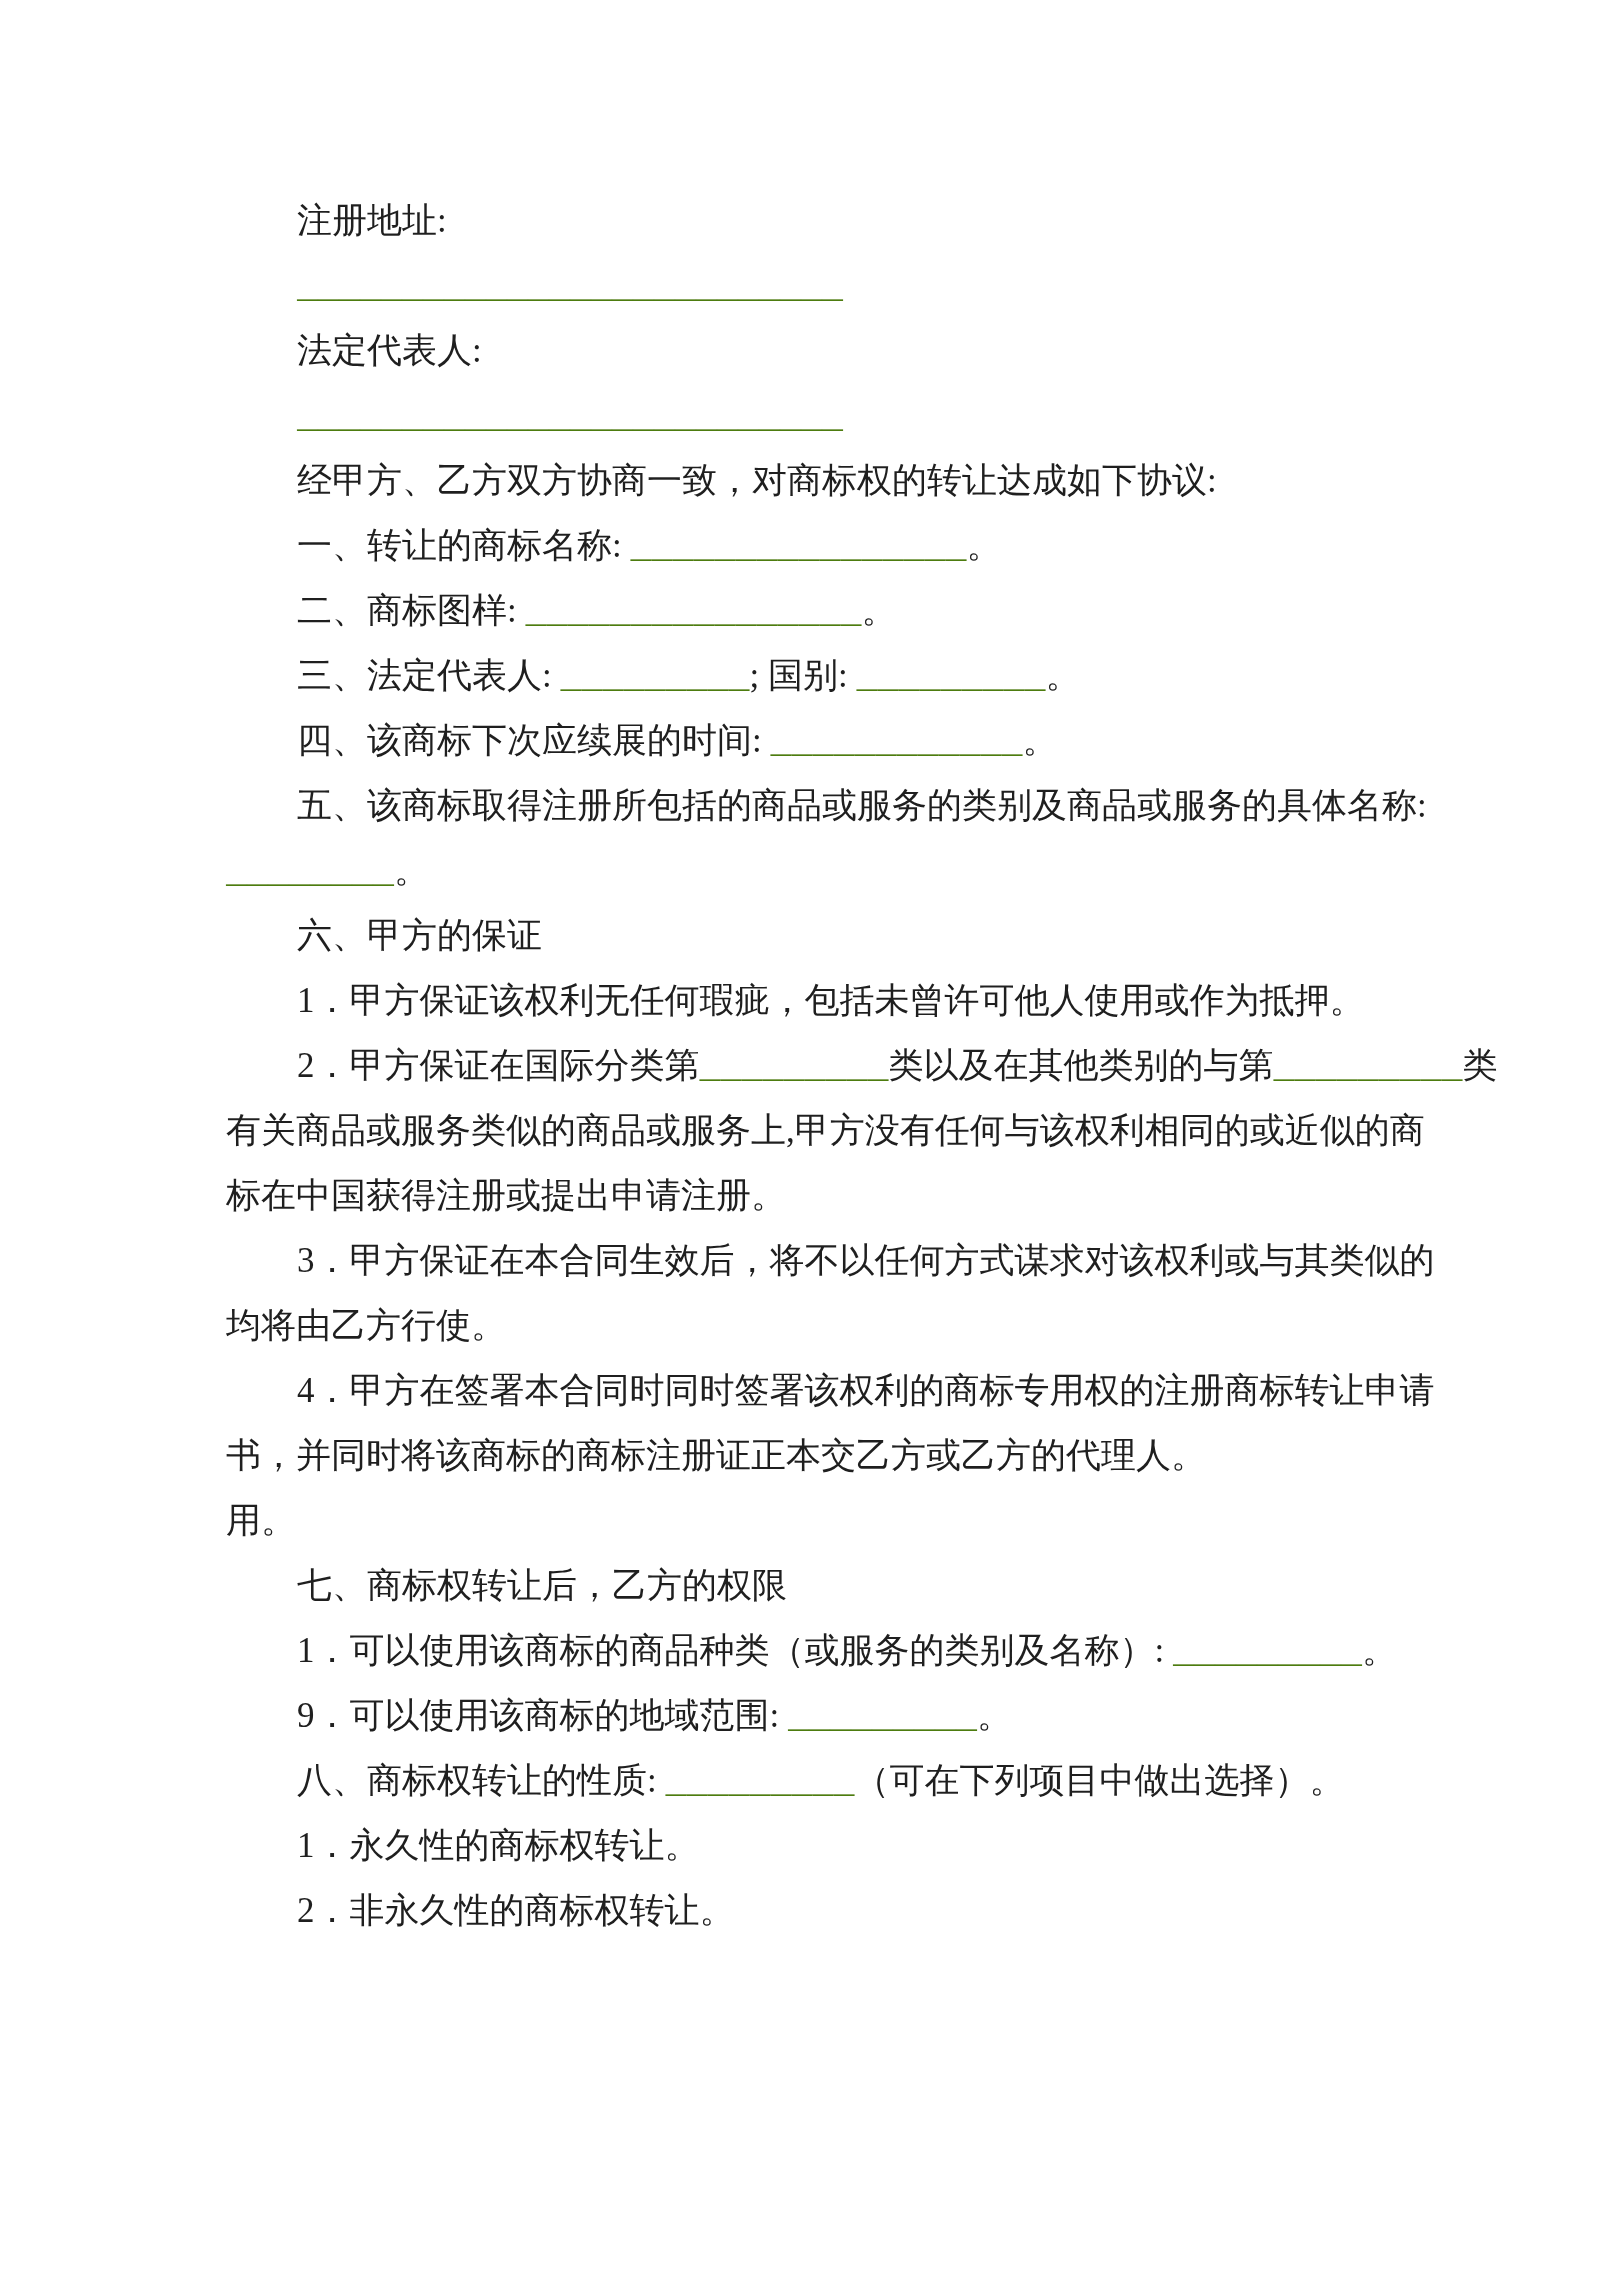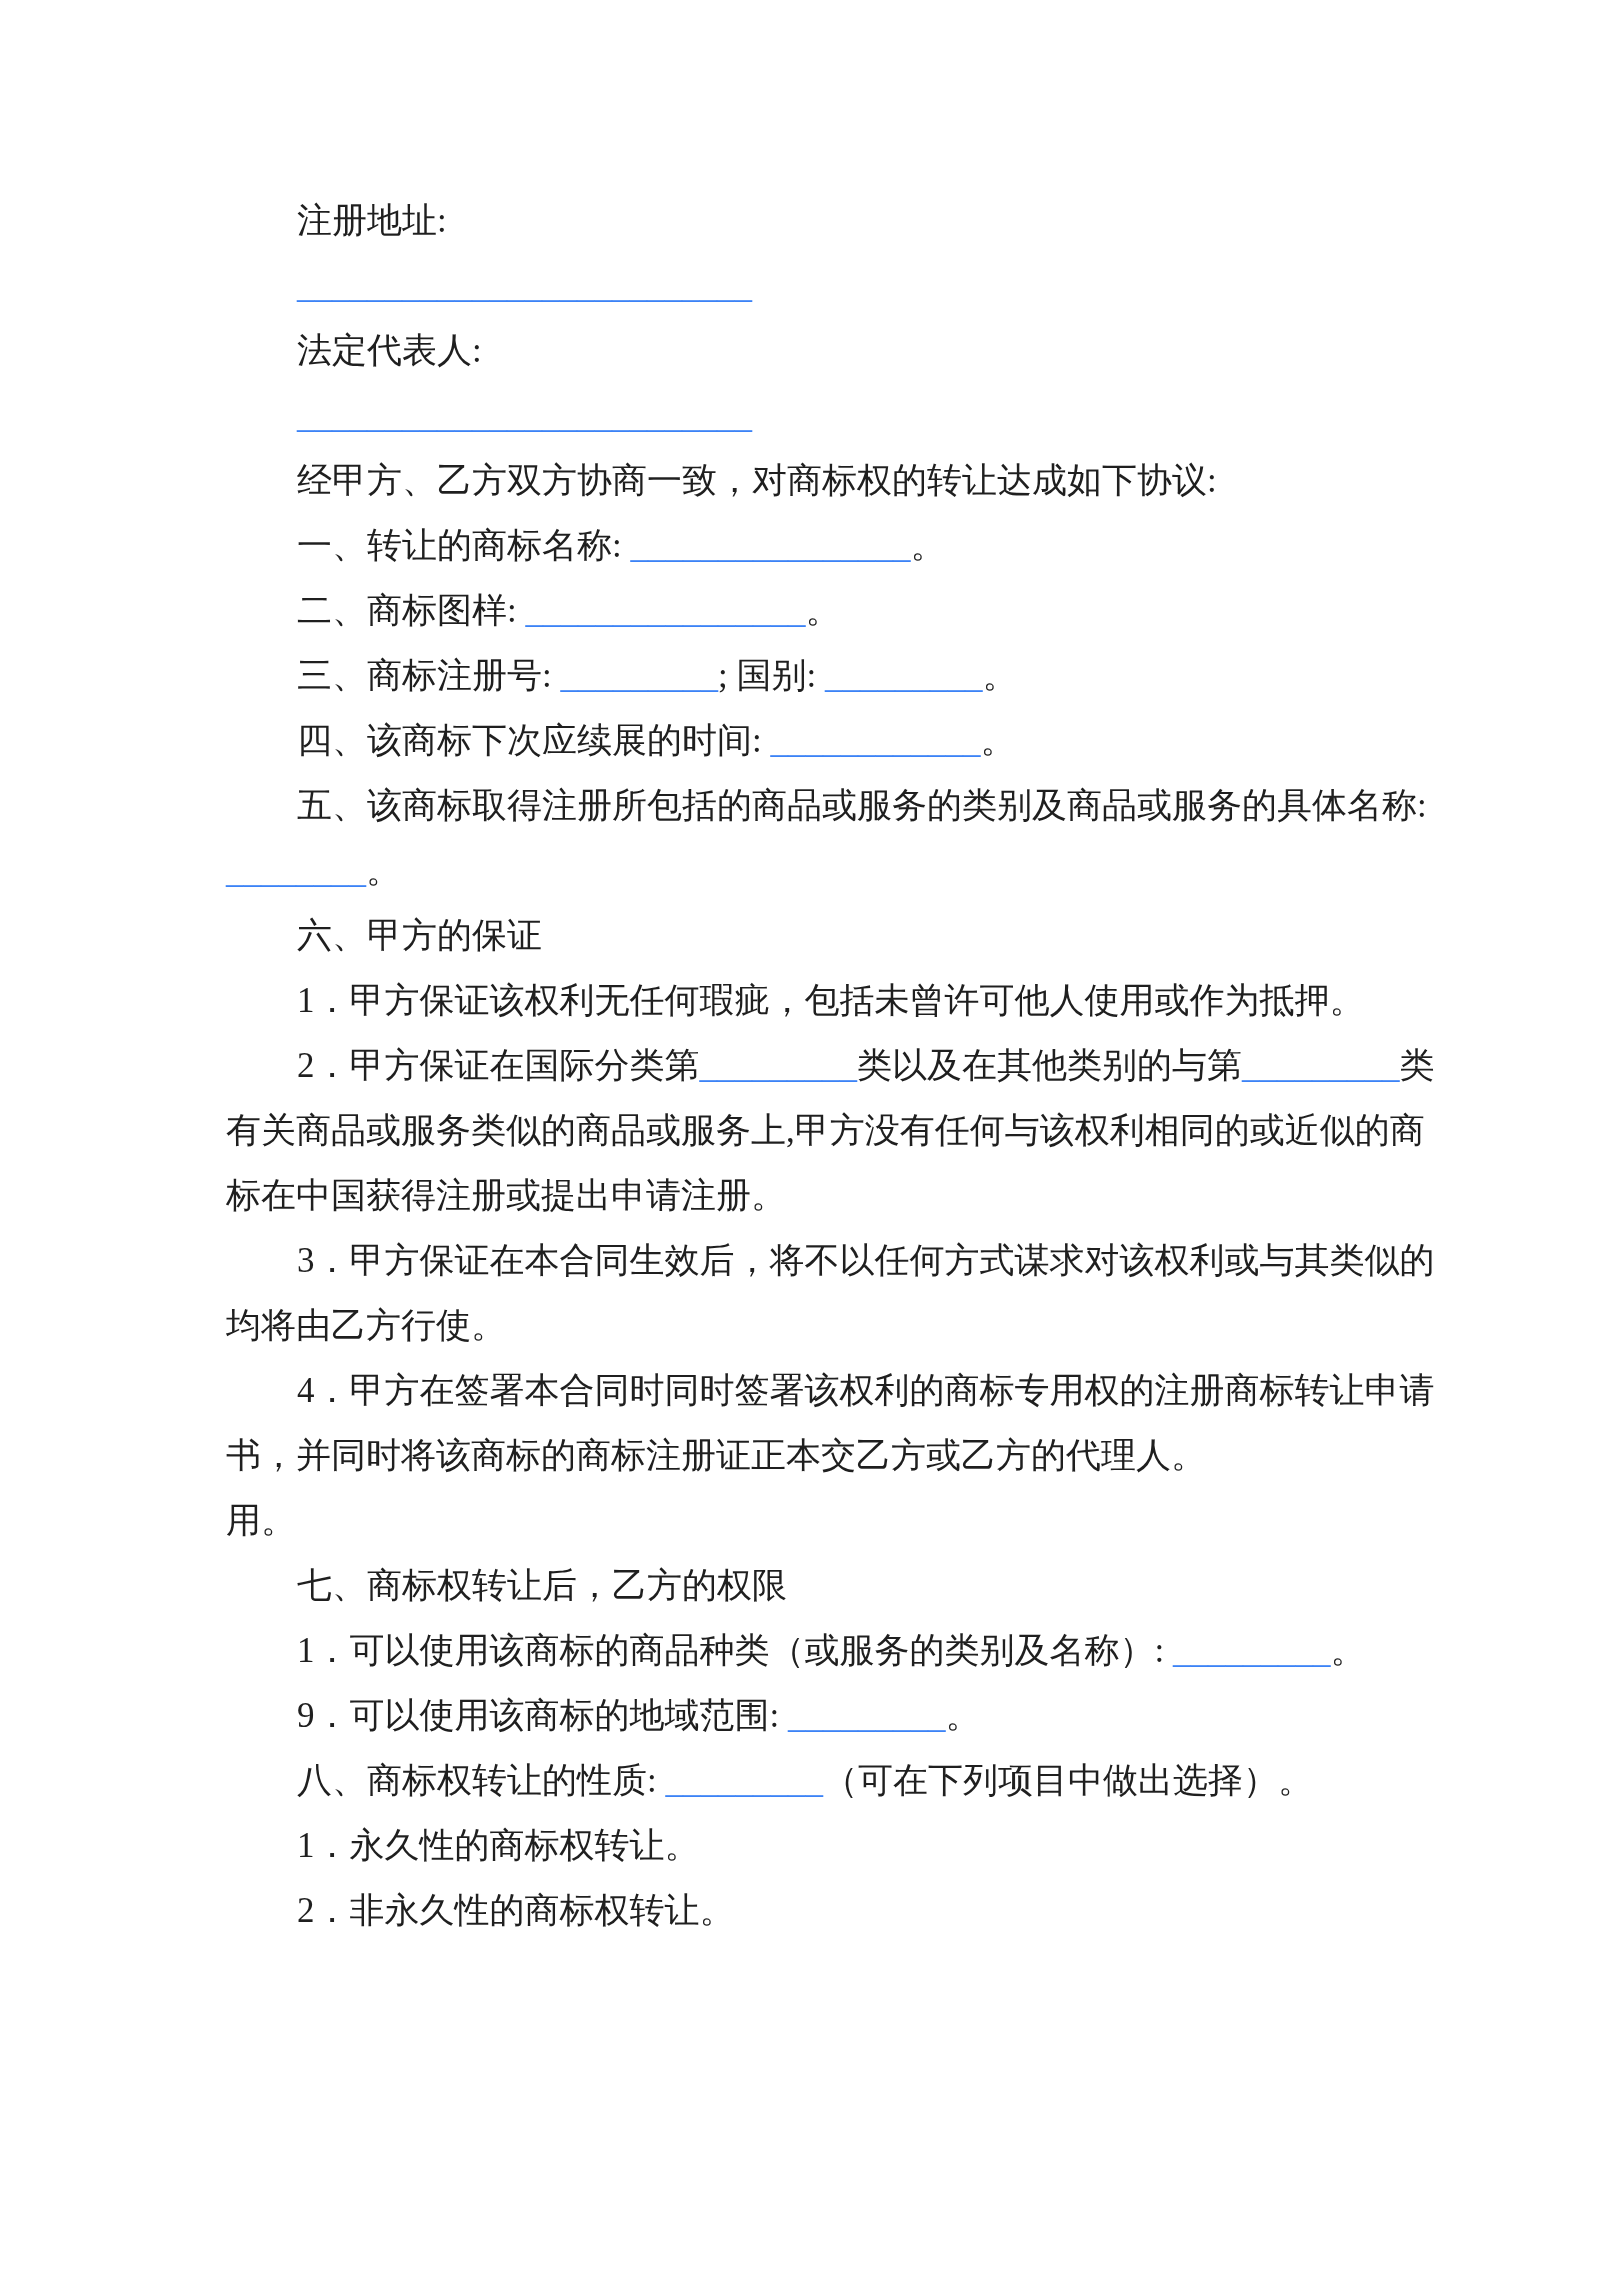--- a/index.html
+++ b/index.html
@@ -29,36 +29,37 @@
     line-height: 65px;
     white-space: nowrap;
   }
   .line.indent {
     padding-left: 71px; 
   }
   .text {
     color: #1f1f1f;
   }
   .blank {
-    color: #3b82f6;
+    color: #4d7c0f;
+    font-family: Liberation Mono, monospace;
   }
 </style>
 </head>
 <body>
 
 <div class="page">
   <div class="doc-body">
       <p class="line indent"><span class="text">注册地址:</span></p>
       <p class="line indent"><span class="blank">__________________________</span></p>
       <p class="line indent"><span class="text">法定代表人:</span></p>
       <p class="line indent"><span class="blank">__________________________</span></p>
       <p class="line indent"><span class="text">经甲方、乙方双方协商一致，对商标权的转让达成如下协议:</span></p>
       <p class="line indent"><span class="text">一、转让的商标名称: </span><span class="blank">________________</span><span class="text">。</span></p>
       <p class="line indent"><span class="text">二、商标图样: </span><span class="blank">________________</span><span class="text">。</span></p>
-      <p class="line indent"><span class="text">三、商标注册号: </span><span class="blank">_________</span><span class="text">; 国别: </span><span class="blank">_________</span><span class="text">。</span></p>
+      <p class="line indent"><span class="text">三、法定代表人: </span><span class="blank">_________</span><span class="text">; 国别: </span><span class="blank">_________</span><span class="text">。</span></p>
       <p class="line indent"><span class="text">四、该商标下次应续展的时间: </span><span class="blank">____________</span><span class="text">。</span></p>
       <p class="line indent"><span class="text">五、该商标取得注册所包括的商品或服务的类别及商品或服务的具体名称:</span></p>
       <p class="line"><span class="blank">________</span><span class="text">。</span></p>
       <p class="line indent"><span class="text">六、甲方的保证</span></p>
       <p class="line indent"><span class="text">1．甲方保证该权利无任何瑕疵，包括未曾许可他人使用或作为抵押。</span></p>
       <p class="line indent"><span class="text">2．甲方保证在国际分类第</span><span class="blank">_________</span><span class="text">类以及在其他类别的与第</span><span class="blank">_________</span><span class="text">类</span></p>
       <p class="line"><span class="text">有关商品或服务类似的商品或服务上,甲方没有任何与该权利相同的或近似的商</span></p>
       <p class="line"><span class="text">标在中国获得注册或提出申请注册。</span></p>
       <p class="line indent"><span class="text">3．甲方保证在本合同生效后，将不以任何方式谋求对该权利或与其类似的</span></p>
       <p class="line"><span class="text">均将由乙方行使。</span></p>

